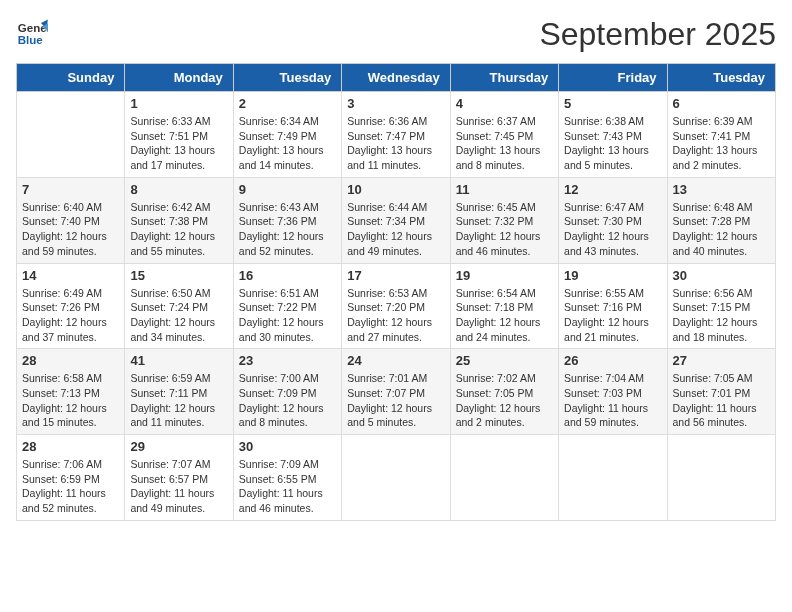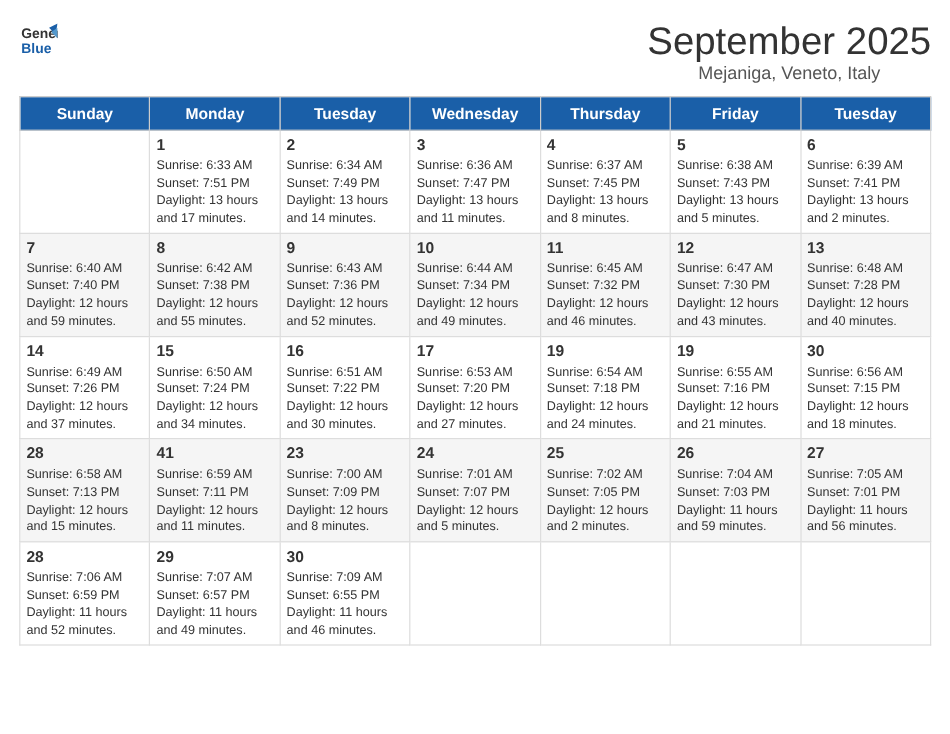--- a/index.html
+++ b/index.html
@@ -19,41 +19,41 @@
     .logo {
       display: flex;
       align-items: center;
       gap: 4px;
     }
     .logo-icon {
       width: 32px;
       height: 32px;
     }
     .title-block {
-      text-align: center;
+      text-align: left;
     }
     .month-title {
       font-size: 32px;
       color: #333;
       font-weight: normal;
     }
     .subtitle {
       font-size: 15px;
       color: #555;
     }
     table {
       width: 100%;
       border-collapse: collapse;
       font-size: 11px;
     }
     thead th {
       background-color: #1a5fa8;
       color: #fff;
       padding: 6px 10px;
-      text-align: center;
+      text-align: right;
       font-size: 13px;
       font-weight: bold;
       border: 1px solid #ccc;
     }
     tbody td {
       border: 1px solid #ddd;
       vertical-align: top;
       padding: 4px 5px;
       min-height: 80px;
       width: 108px;
@@ -87,21 +87,20 @@
   <div class="logo">
     <svg class="logo-icon" viewBox="0 0 36 36">
       <text x="2" y="18" font-size="13" font-weight="bold" fill="#333" font-family="Arial">General</text>
       <text x="2" y="32" font-size="13" font-weight="bold" fill="#1a5fa8" font-family="Arial">Blue</text>
       <polygon points="28,8 36,4 34,14" fill="#1a5fa8"></polygon>
       <polygon points="30,12 36,8 36,18" fill="#5599cc"></polygon>
     </svg>
   </div>
   <div class="title-block">
     <div class="month-title">September 2025</div>
-    <div class="subtitle">Mejaniga, Veneto, Italy</div>
   </div>
 </div>
 
 <table>
   <thead>
     <tr>
     <th>Sunday</th>
         <th>Monday</th>
         <th>Tuesday</th>
         <th>Wednesday</th>

